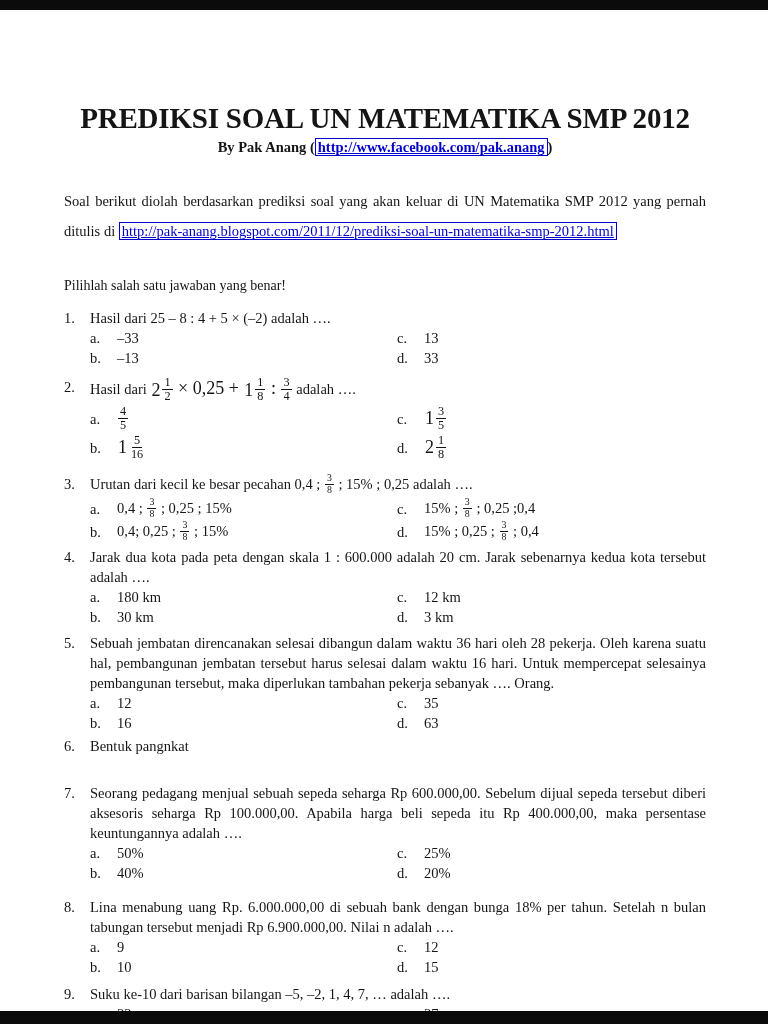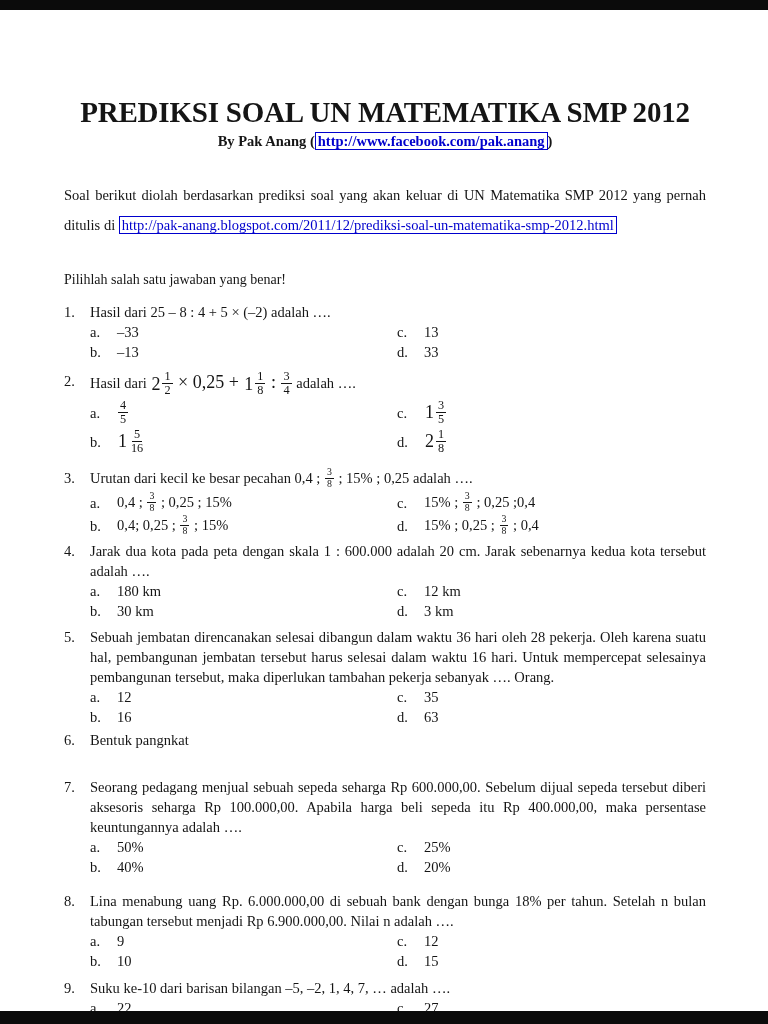--- a/index.html
+++ b/index.html
@@ -4,26 +4,26 @@
 <style>
   * { margin:0; padding:0; box-sizing:border-box; }
   html,body { width:768px; height:1024px; }
   body {
     position:relative; background:#ffffff; overflow:hidden;
     font-family:"Liberation Serif", serif; color:#151515;
   }
   .bar { position:absolute; left:0; width:768px; background:#0b0b0b; }
   .bar.top { top:0; height:10px; }
   .bar.bottom { bottom:0; height:13px; }
-  .page { position:absolute; top:18px; left:0; width:768px; height:1001px;
+  .page { position:absolute; top:24px; left:0; width:768px; height:1001px;
           padding:78px 62px 0 64px; background:#fff; }
   h1 { font-size:29px; font-weight:bold; text-align:center; line-height:33px;
        letter-spacing:-0.2px; white-space:nowrap; }
   .byline { font-size:14.5px; font-weight:bold; text-align:center; line-height:19px; margin-top:3px; }
-  .doclink { color:#0000cd; border:1.5px solid #0000cd;
+  .doclink { color:#0000cd; text-decoration:underline; border:1.5px solid #0000cd;
              padding:0 2px; cursor:pointer; }
   .intro { font-size:14.5px; line-height:30px; margin-top:29px; text-align:justify; }
   .instruction { font-size:14px; line-height:20px; margin-top:30px; }
   #questions { margin-top:12px; }
   .question { display:flex; font-size:14.5px; line-height:20px; margin-bottom:9px; }
   .question:nth-child(2){ margin-bottom:11px; }
   .question:nth-child(3){ margin-bottom:3px; }
   .question:nth-child(4){ margin-bottom:6px; }
   .question:nth-child(5){ margin-bottom:3px; }
   .question:nth-child(6){ margin-bottom:27px; }

